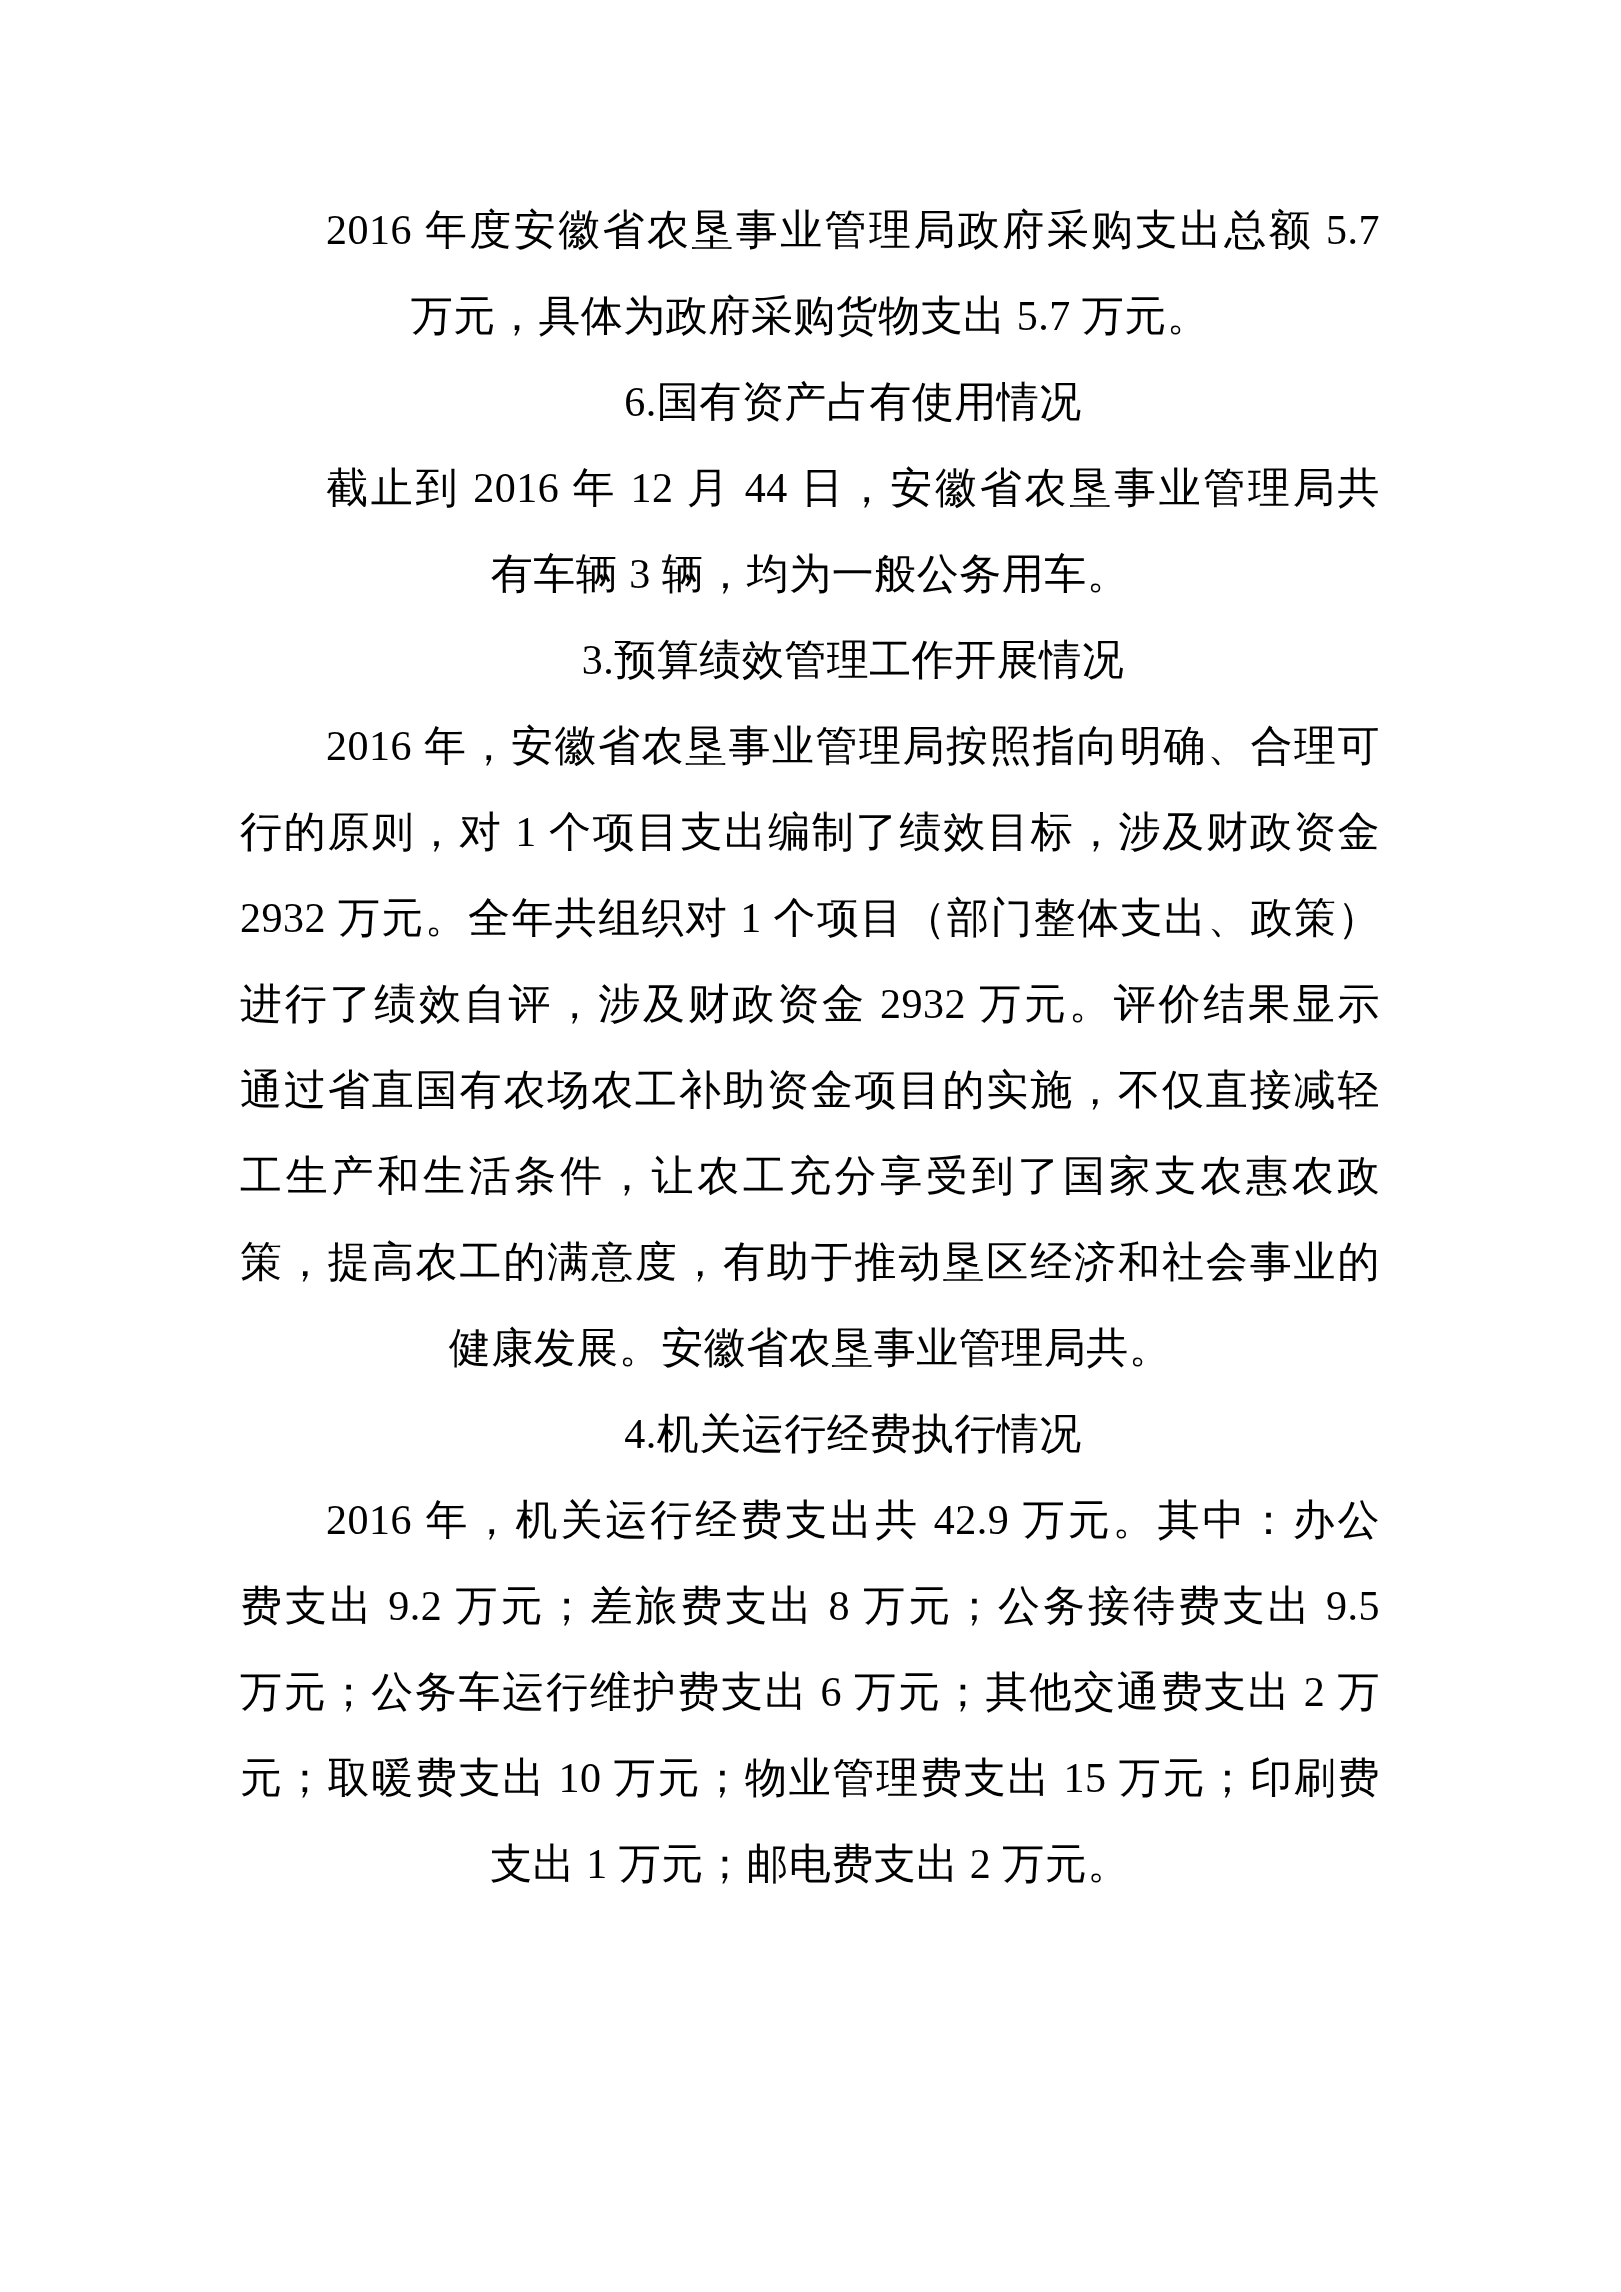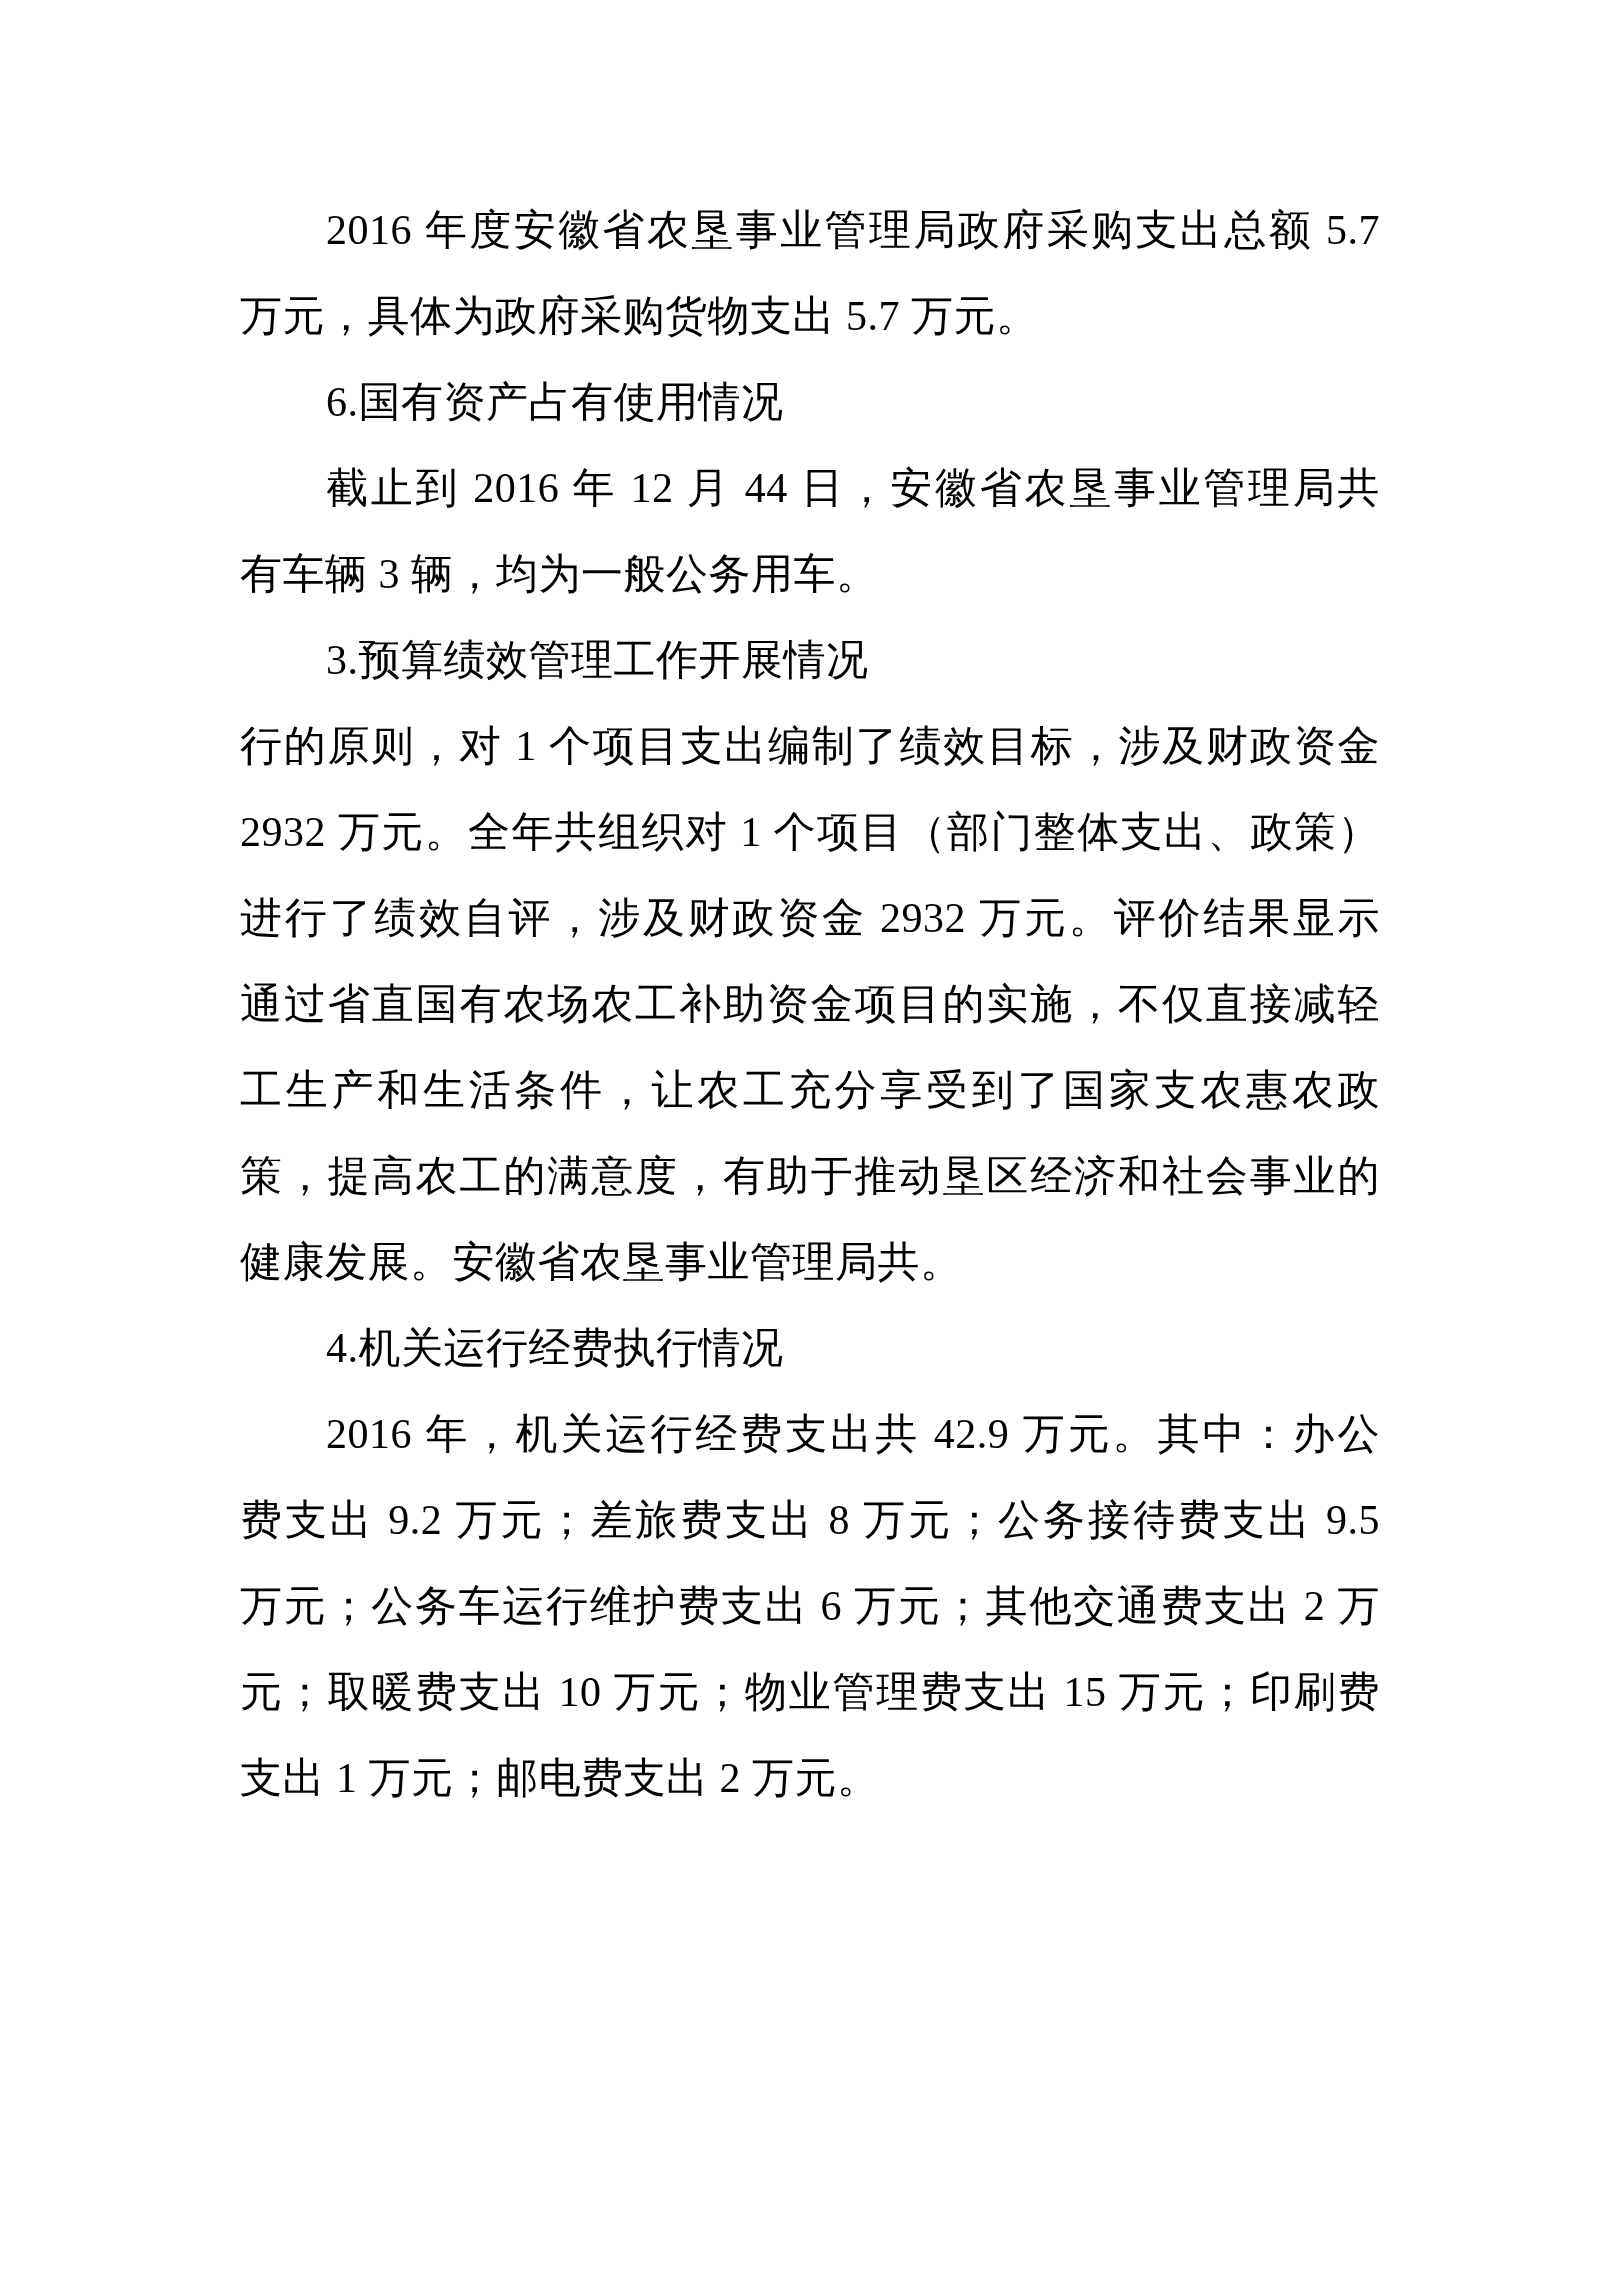--- a/index.html
+++ b/index.html
@@ -19,21 +19,21 @@
   .content {
     position: absolute;
     left: 240px;
     top: 187px;
     width: 1140px;
   }
   .line {
     font-size: 42px;
     line-height: 86px;
     height: 86px;
-    text-align: left;
+    text-align: center;
     white-space: pre;
     letter-spacing: 0.5px;
   }
   .line.just {
     white-space: normal;
     text-align: justify;
     text-align-last: justify;
     text-justify: inter-character;
   }
   .line.indent {
@@ -44,20 +44,21 @@
 <body>
 
 <div class="page">
   <div class="content">
     <div class="line indent just">2016 年度安徽省农垦事业管理局政府采购支出总额 5.7</div>
     <div class="line">万元，具体为政府采购货物支出 5.7 万元。</div>
     <div class="line indent">6.国有资产占有使用情况</div>
     <div class="line indent just">截止到 2016 年 12 月 44 日，安徽省农垦事业管理局共</div>
     <div class="line">有车辆 3 辆，均为一般公务用车。</div>
     <div class="line indent">3.预算绩效管理工作开展情况</div>
+    <div class="line indent just">2016 年，安徽省农垦事业管理局按照指向明确、合理可</div>
     <div class="line just">行的原则，对 1 个项目支出编制了绩效目标，涉及财政资金</div>
     <div class="line just">2932 万元。全年共组织对 1 个项目（部门整体支出、政策）</div>
     <div class="line just">进行了绩效自评，涉及财政资金 2932 万元。评价结果显示</div>
     <div class="line just">通过省直国有农场农工补助资金项目的实施，不仅直接减轻</div>
     <div class="line just">工生产和生活条件，让农工充分享受到了国家支农惠农政</div>
     <div class="line just">策，提高农工的满意度，有助于推动垦区经济和社会事业的</div>
     <div class="line">健康发展。安徽省农垦事业管理局共。</div>
     <div class="line indent">4.机关运行经费执行情况</div>
     <div class="line indent just">2016 年，机关运行经费支出共 42.9 万元。其中：办公</div>
     <div class="line just">费支出 9.2 万元；差旅费支出 8 万元；公务接待费支出 9.5</div>

